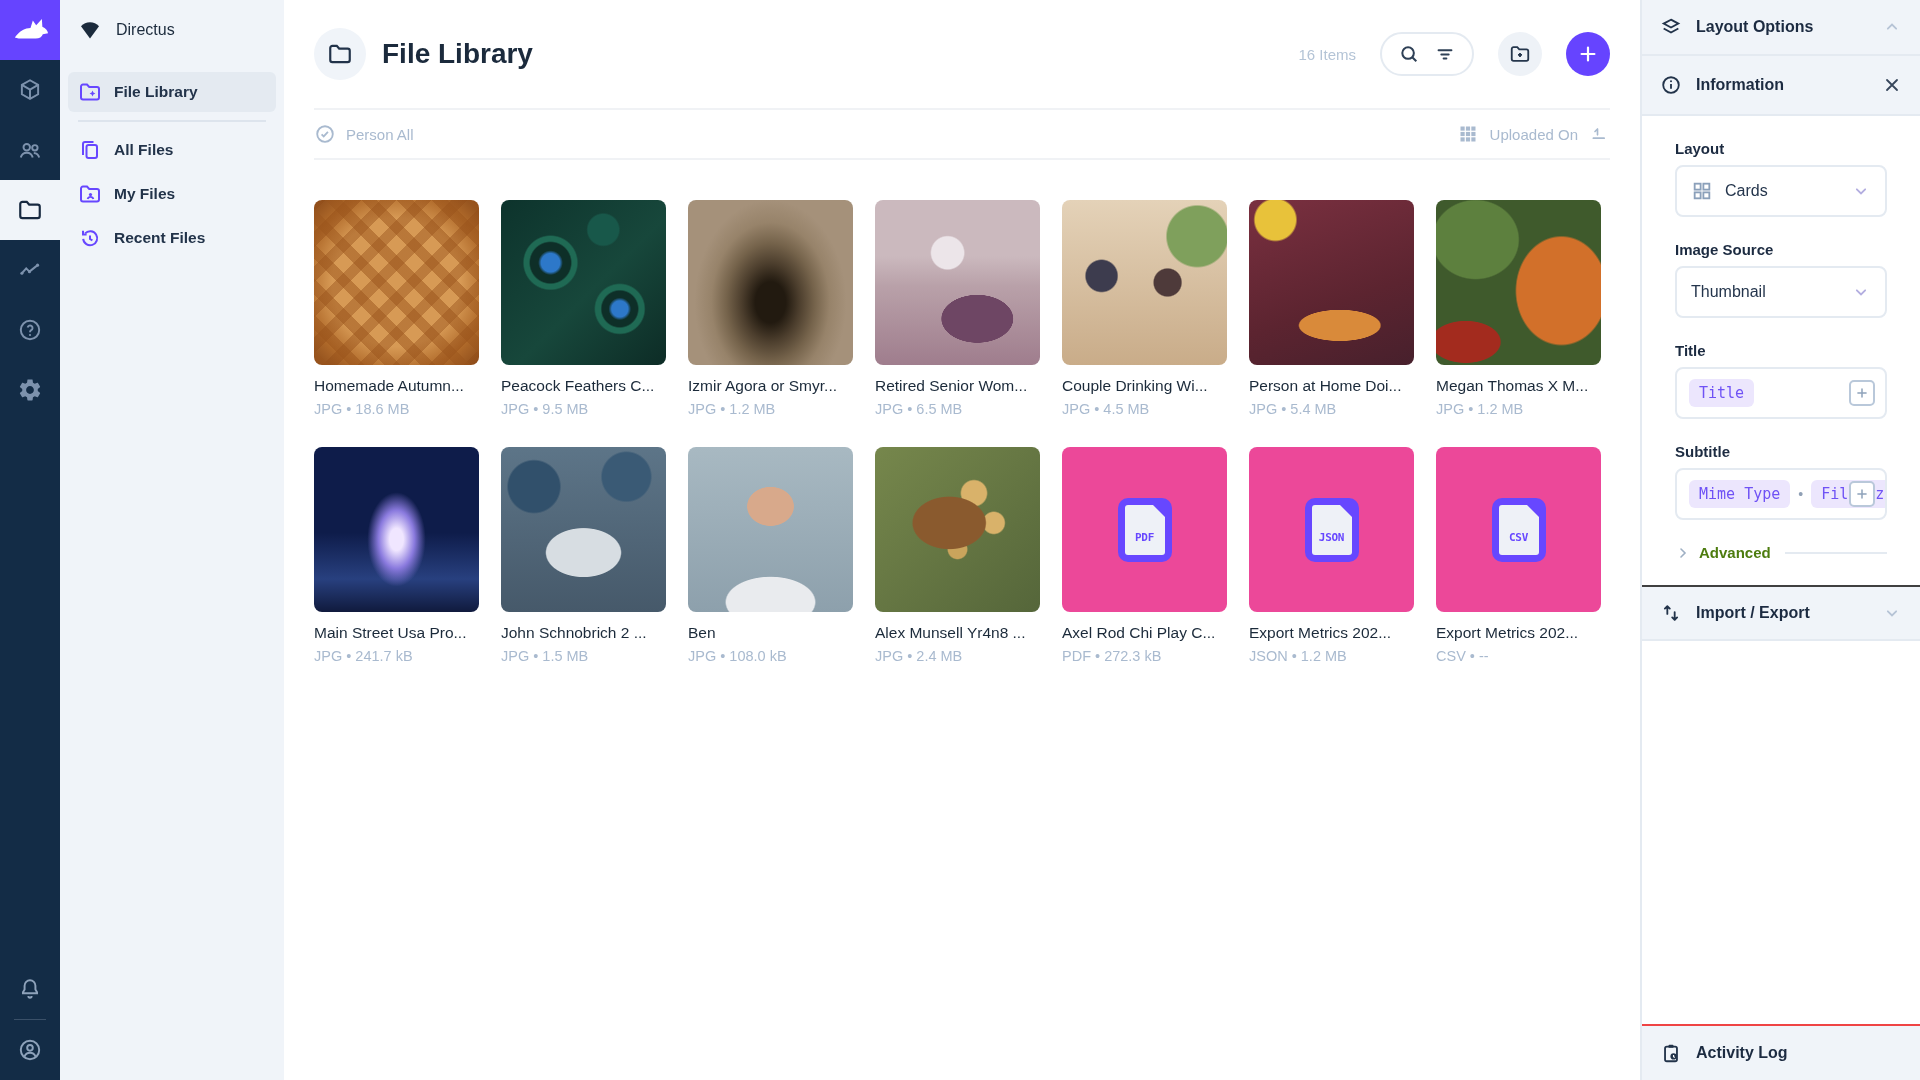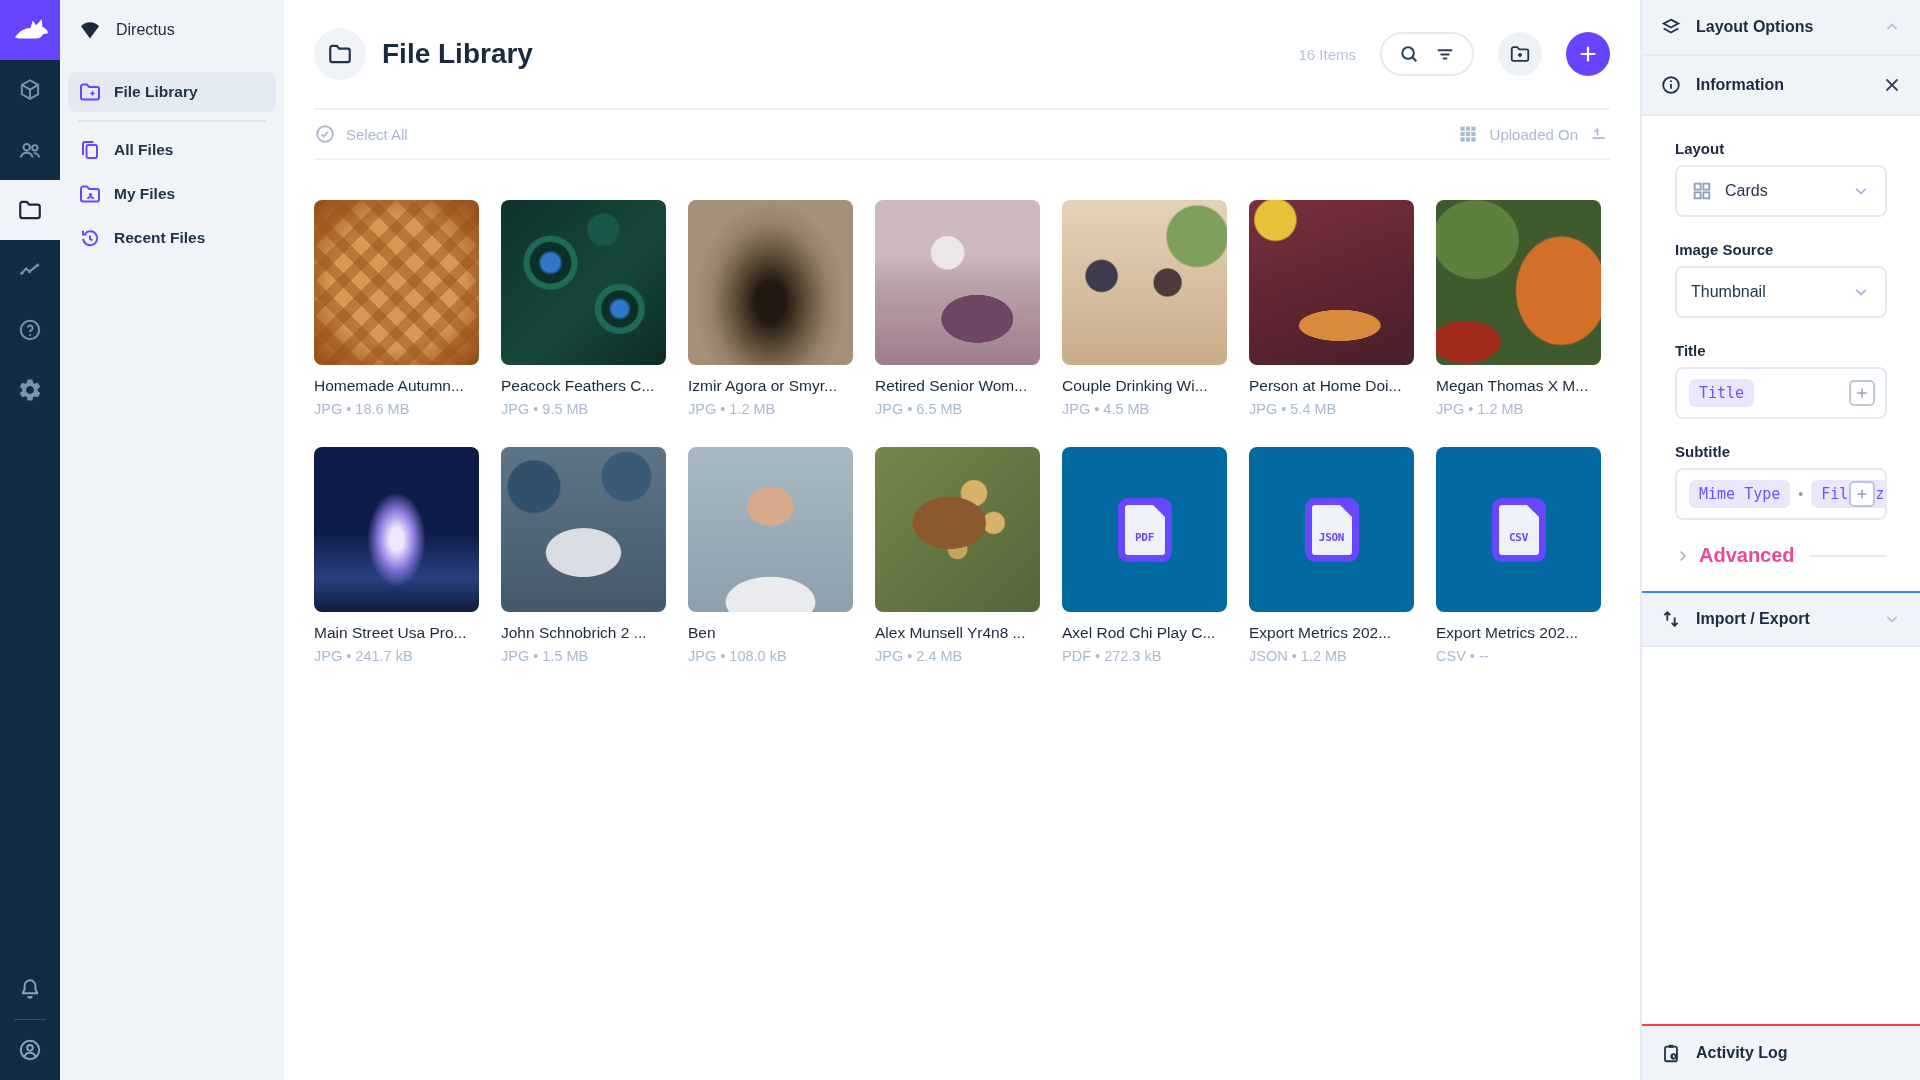--- a/index.html
+++ b/index.html
@@ -101,21 +101,21 @@
   .t12{background:
       radial-gradient(ellipse 24% 20% at 50% 36%,#d8a98b 0 58%,transparent 60%),
       radial-gradient(ellipse 46% 26% at 50% 94%,#e9ebee 0 58%,transparent 60%),
       linear-gradient(180deg,#a8b9c2,#8da0ac)}
   .t13{background:
       radial-gradient(ellipse 42% 30% at 45% 46%,#8a5a2e 0 52%,transparent 54%),
       radial-gradient(circle at 60% 28%,#d9b26a 0 8%,transparent 9%),
       radial-gradient(circle at 72% 46%,#d9b26a 0 7%,transparent 8%),
       radial-gradient(circle at 50% 62%,#caa45c 0 7%,transparent 8%),
       linear-gradient(135deg,#76874c,#55663a)}
-  .tdoc{background:#0369a1}
+  .tdoc{background:#ec4899}
   .doc-sheet{width:54px;height:64px;background:#6747ff;border-radius:10px;position:relative;display:flex;align-items:center;justify-content:center}
   .doc-sheet::before{content:"";position:absolute;inset:7px;background:#eef1f7;border-radius:3px}
   .doc-corner{position:absolute;top:4px;right:4px;width:0;height:0;border-top:18px solid #6747ff;border-left:18px solid transparent}
   .doc-label{position:relative;color:#6747ff;font:700 11px "DejaVu Sans Mono",monospace;margin-top:16px;letter-spacing:-.3px}
 
   
   .sidebar{width:280px;height:1080px;background:#fff;border-left:2px solid #e4eaf1;flex-shrink:0;display:flex;flex-direction:column}
   .side-row{height:60px;background:#f0f4f9;display:flex;align-items:center;gap:14px;padding:0 18px;border-bottom:2px solid #e4eaf1;flex-shrink:0}
   .side-row .row-label{font-size:16px;font-weight:600;color:#1c2b41}
   .row-end{margin-left:auto;cursor:pointer}
@@ -123,21 +123,21 @@
   .section{padding:24px 33px 0}
   .field-label{font-size:15px;font-weight:700;color:#1c2b41;margin-bottom:8px}
   .select-box{height:52px;border:2px solid #e4eaf1;border-radius:8px;background:#fff;display:flex;align-items:center;gap:12px;padding:0 14px;cursor:pointer;margin-bottom:24px}
   .select-box .value{font-size:16px;color:#24354c}
   .select-box .chev{margin-left:auto}
   .chip-box{position:relative;height:52px;border:2px solid #e4eaf1;border-radius:8px;background:#fff;display:flex;align-items:center;gap:8px;padding:0 40px 0 12px;margin-bottom:24px;overflow:hidden}
   .chip{background:#ece6fd;color:#6f52f5;font:500 15px "DejaVu Sans Mono",monospace;padding:5px 10px;border-radius:6px;white-space:nowrap;cursor:pointer}
   .chip-sep{color:#90a0b5;font-size:14px}
   .add-btn{position:absolute;right:10px;top:50%;transform:translateY(-50%);width:26px;height:26px;border:2px solid #b9c8da;border-radius:5px;background:#fff;display:flex;align-items:center;justify-content:center;cursor:pointer}
   .advanced{display:flex;align-items:center;gap:8px;margin:4px 0 24px;cursor:pointer}
-  .advanced .adv-label{font-size:20px;font-weight:700;color:#ec4899}
+  .advanced .adv-label{font-size:15px;font-weight:700;color:#4d7c0f}
   .advanced .adv-line{flex:1;border-top:2px solid #e4eaf1;margin-left:6px}
   .side-bottom{margin-top:auto;height:56px;border-bottom:none;border-top:2px solid #ef4444}
 </style>
 </head>
 <body>
 
 <nav class="module-bar">
   <div class="logo-tile">
     <span>
       <svg width="38" height="38" viewBox="0 0 40 40">
@@ -314,21 +314,21 @@
   <div class="hr"></div>
 
   <div class="toolbar">
     <div class="select-all">
       <span>
         <svg width="22" height="22" viewBox="0 0 24 24" fill="none" stroke="#a9bacf" stroke-width="2">
             <circle cx="12" cy="12" r="8.5"></circle>
             <path d="M8.3 12.3l2.3 2.3 4.6-4.8"></path>
           </svg>
       </span>
-      <span>Select All</span>
+      <span>Person All</span>
     </div>
     <div class="toolbar-right">
       <span>
         <svg width="20" height="20" viewBox="0 0 24 24" fill="#a9bacf">
             <rect x="3" y="3" width="5" height="5"></rect>
             <rect x="9.5" y="3" width="5" height="5"></rect>
             <rect x="16" y="3" width="5" height="5"></rect>
             <rect x="3" y="9.5" width="5" height="5"></rect>
             <rect x="9.5" y="9.5" width="5" height="5"></rect>
             <rect x="16" y="9.5" width="5" height="5"></rect>
@@ -572,21 +572,21 @@
       <span>
         <svg width="16" height="16" viewBox="0 0 24 24" fill="none" stroke="#9fb0c4" stroke-width="2.4" stroke-linecap="round">
             <path d="M9 6l6 6-6 6"></path>
           </svg>
       </span>
       <span class="adv-label">Advanced</span>
       <span class="adv-line"></span>
     </div>
   </div>
 
-  <div class="side-row accordion" style="border-top:2px solid #3b82f6">
+  <div class="side-row accordion" style="border-top:2px solid #404040">
     <span>
       <svg width="22" height="22" viewBox="0 0 24 24" fill="none" stroke="#22334a" stroke-width="2" stroke-linecap="round">
           <path d="M8 13V4.5M8 4.5L5.3 7.2M8 4.5l2.7 2.7"></path>
           <path d="M16 11v8.5M16 19.5l-2.7-2.7M16 19.5l2.7-2.7"></path>
         </svg>
     </span>
     <span class="row-label">Import / Export</span>
     <span class="row-end">
       <svg width="20" height="20" viewBox="0 0 24 24" fill="none" stroke="#b6c4d6" stroke-width="2.2" stroke-linecap="round">
           <path d="M7 10l5 5 5-5"></path>

